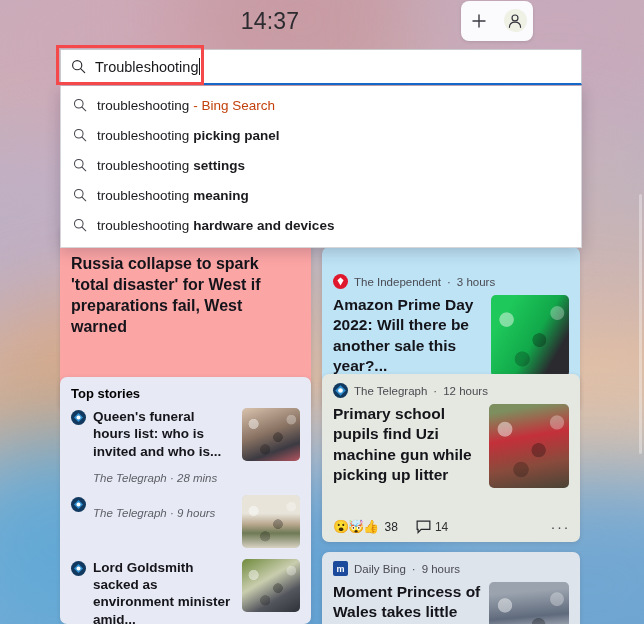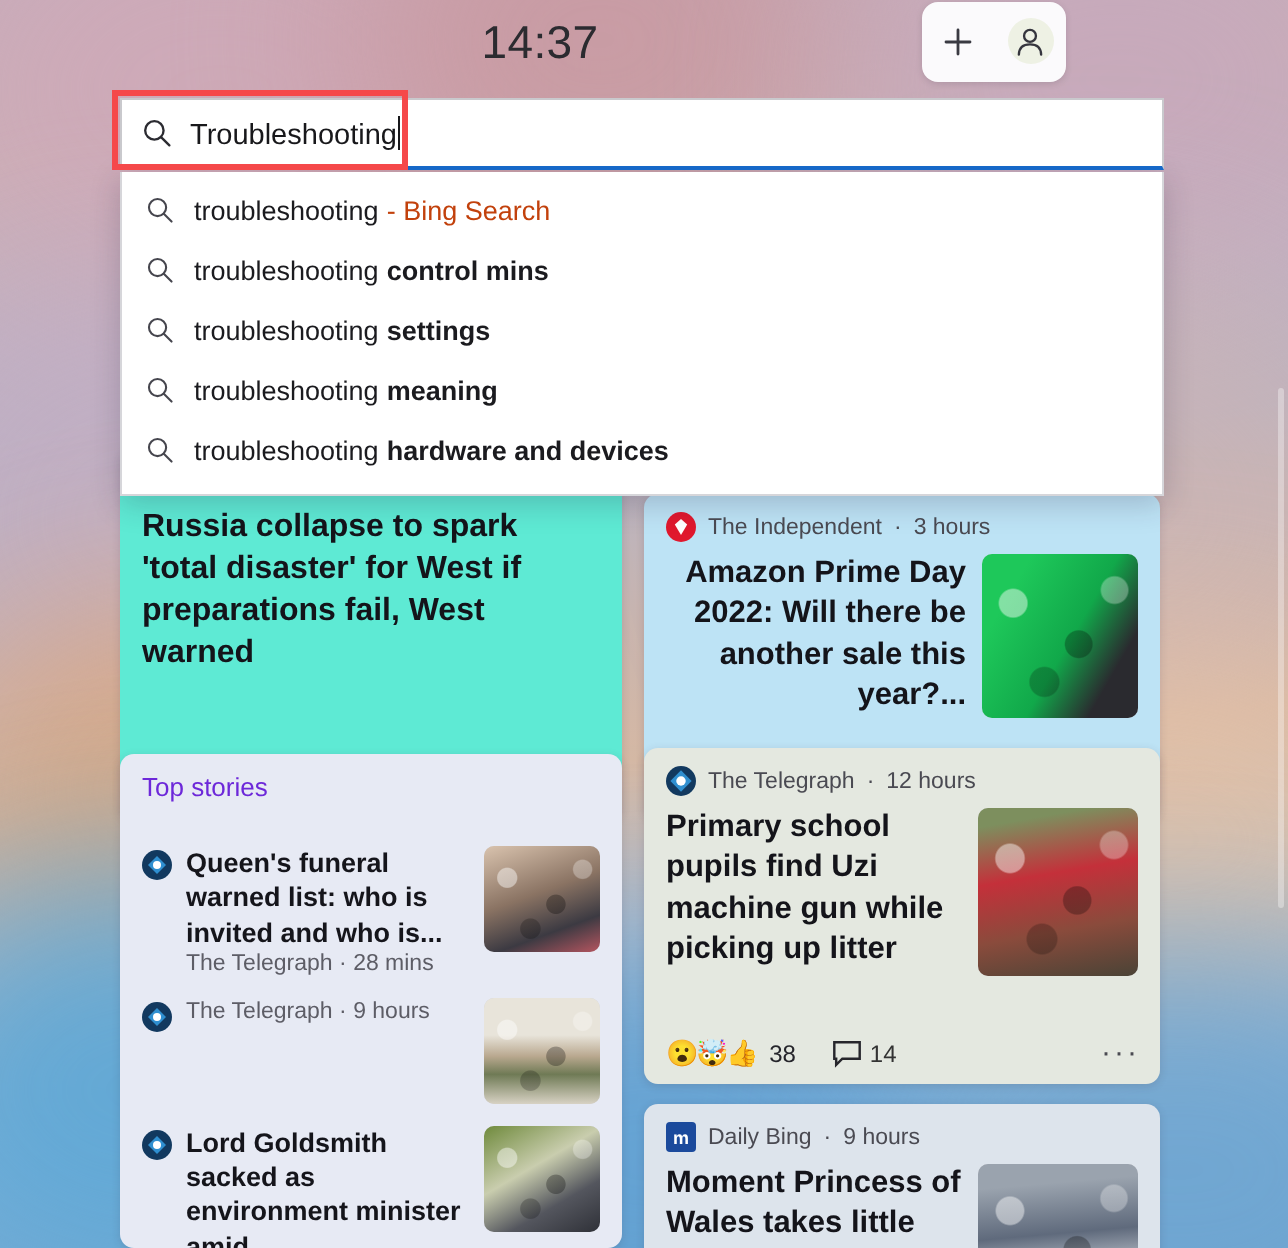--- a/index.html
+++ b/index.html
@@ -218,65 +218,65 @@
     border-radius: 5px;
     overflow: hidden;
     flex: 0 0 auto;
     background: #cfcfd4;
   }
 
   
   #card-express {
     left: 60px; top: 180px;
     width: 251px; height: 186px;
-    background: #5eead4;
+    background: #fca5a5;
     padding: 8px 11px;
   }
   #card-express .headline { font-size: 16px; }
 
   
   #card-indep {
     left: 322px; top: 203px;
     width: 258px; height: 163px;
     background: #bde3f5;
-    padding: 9px 11px;
-    text-align: right;
+    padding: 27px 11px;
   }
   #card-indep .row-main { display: flex; gap: 8px; }
   #card-indep .headline { font-size: 15.5px; }
 
   
   #card-topstories {
     left: 60px; top: 333px;
     width: 251px; height: 247px;
     background: #e7eaf4;
     padding: 9px 11px 0 11px;
   }
   #topstories-title {
     font-size: 13px;
-    font-weight: 400;
-    color: #6d28d9;
-    margin-bottom: 22px;
+    font-weight: 700;
+    color: #000000;
+    margin-bottom: 7px;
   }
   .ts-item {
     display: flex;
     gap: 7px;
     margin-bottom: 11px;
   }
   .ts-body { flex: 1 1 auto; min-width: 0; }
   .ts-title {
     font-size: 13.5px;
     font-weight: 600;
     color: #15151b;
     line-height: 1.28;
   }
   .ts-meta {
     font-size: 11.5px;
     color: #5d5d66;
-    margin-top: 1px;
+    margin-top: 12px;
+    font-style: italic;
   }
   .ts-logo {
     width: 15px; height: 15px; flex: 0 0 15px;
     border-radius: 50%;
     background: #12395f;
     margin-top: 2px;
     display: flex; align-items: center; justify-content: center;
   }
 
   
@@ -397,21 +397,21 @@
 
     <div class="ts-item">
       <span class="ts-logo">
         <svg width="11" height="11" viewBox="0 0 11 11">
             <circle cx="5.5" cy="5.5" r="5.5" fill="#12395f"></circle>
             <path d="M5.5 1 L10 5.5 L5.5 10 L1 5.5 Z" fill="#2f8fd0"></path>
             <circle cx="5.5" cy="5.5" r="2" fill="#fff"></circle>
           </svg>
       </span>
       <div class="ts-body">
-        <div class="ts-title">Queen's funeral warned list: who is invited and who is...</div>
+        <div class="ts-title">Queen's funeral hours list: who is invited and who is...</div>
         <div class="ts-meta">
           <span>The Telegraph</span>
           <span>·</span>
           <span>28 mins</span>
         </div>
       </div>
       <div class="thumb" style="width:58px; height:53px;">
         <div class="ph ph-queen ph-noise"></div>
       </div>
     </div>
@@ -549,21 +549,21 @@
   </div>
 
   <div class="sugg">
     <span class="s-ico">
       <svg width="14" height="14" viewBox="0 0 16 16">
           <circle cx="6.6" cy="6.6" r="4.9" fill="none" stroke="#46464e" stroke-width="1.2"></circle>
           <path d="M10.3 10.3 L14.6 14.6" stroke="#46464e" stroke-width="1.2" stroke-linecap="round"></path>
         </svg>
     </span>
     <span class="s-plain">troubleshooting</span>
-    <span class="s-bold">control mins</span>
+    <span class="s-bold">picking panel</span>
   </div>
 
   <div class="sugg">
     <span class="s-ico">
       <svg width="14" height="14" viewBox="0 0 16 16">
           <circle cx="6.6" cy="6.6" r="4.9" fill="none" stroke="#46464e" stroke-width="1.2"></circle>
           <path d="M10.3 10.3 L14.6 14.6" stroke="#46464e" stroke-width="1.2" stroke-linecap="round"></path>
         </svg>
     </span>
     <span class="s-plain">troubleshooting</span>

